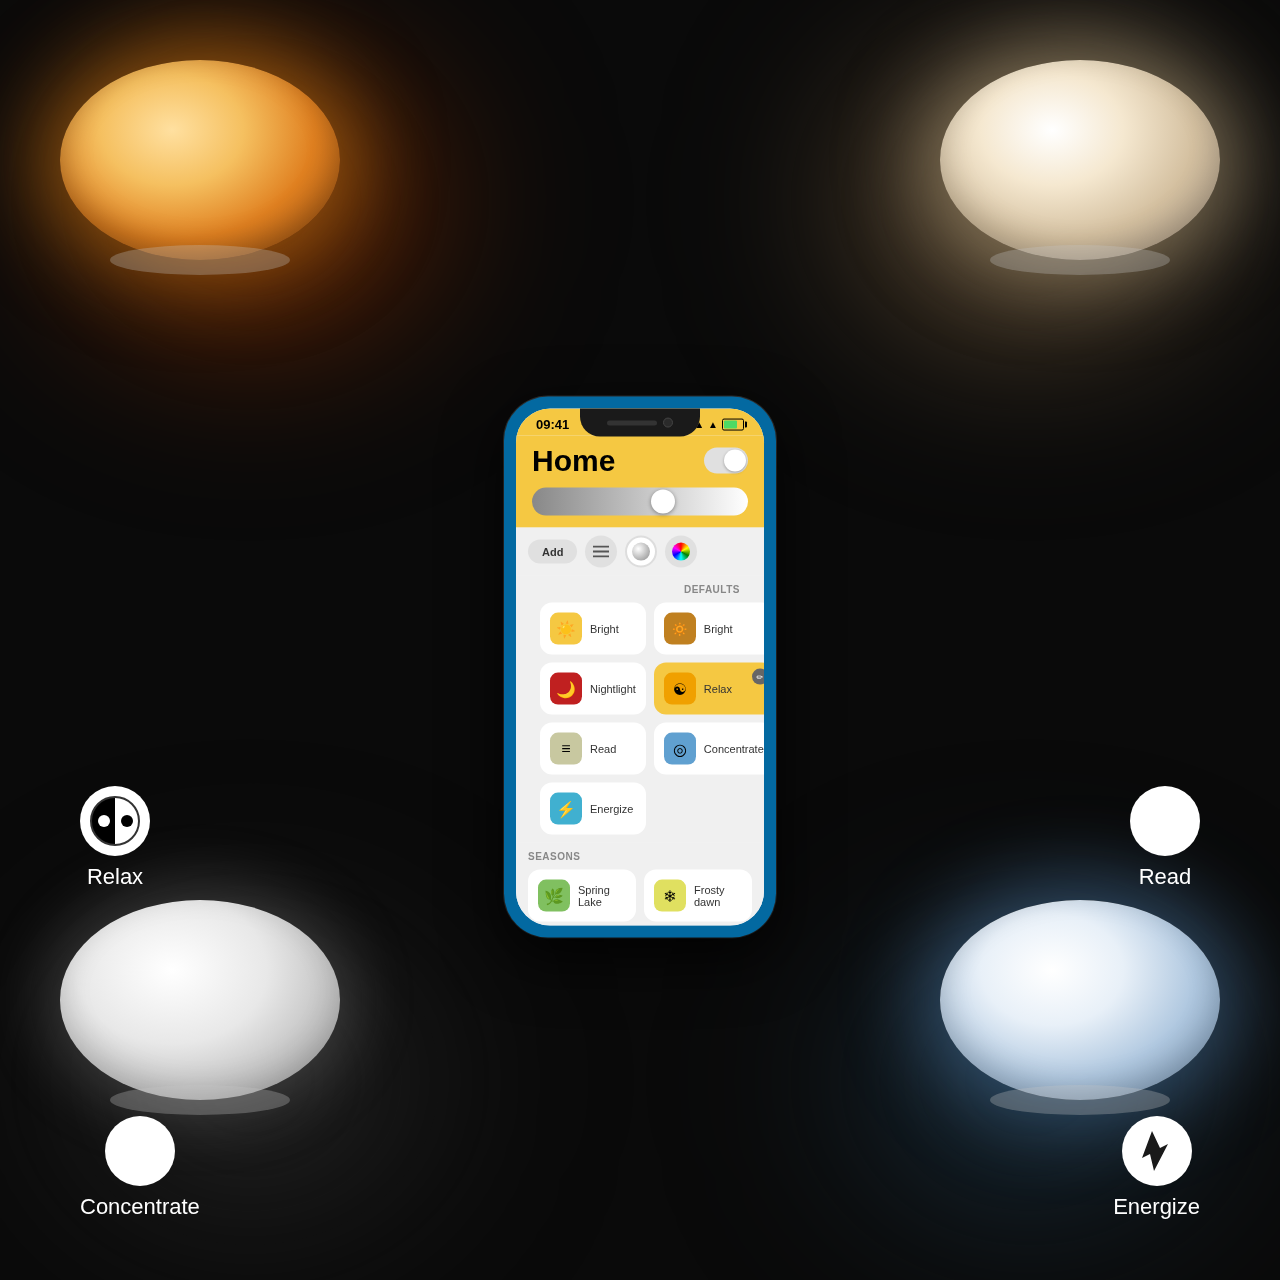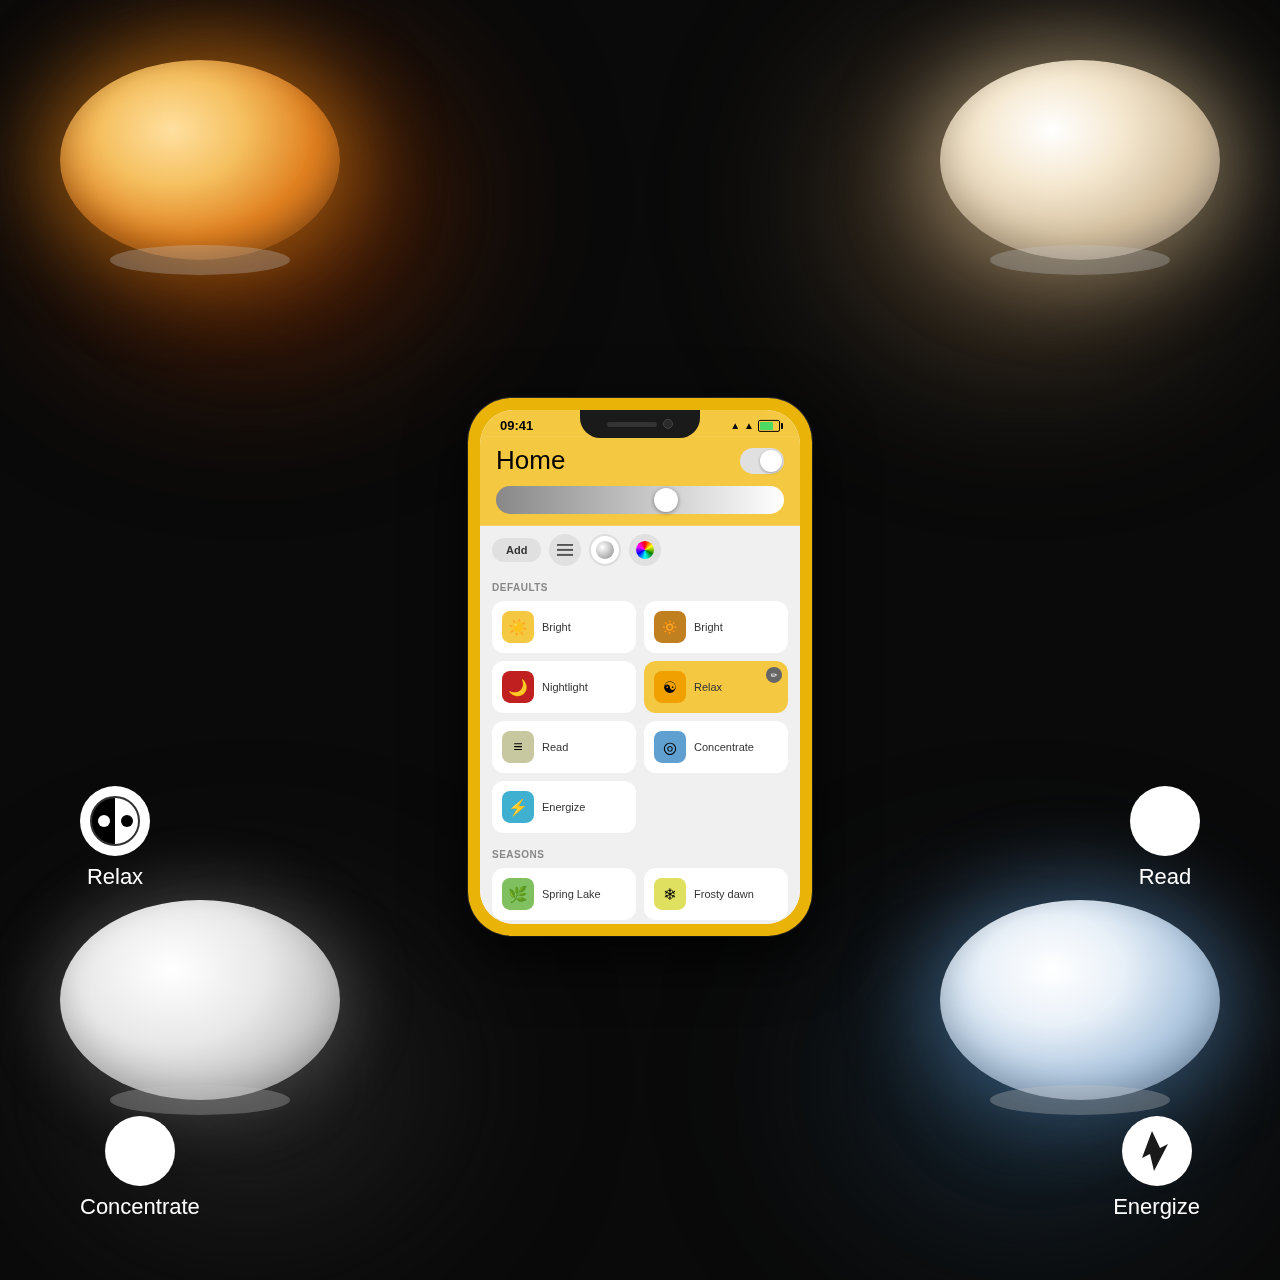--- a/index.html
+++ b/index.html
@@ -198,22 +198,22 @@
     
     .phone-container {
       position: absolute;
       top: 50%;
       left: 50%;
       transform: translate(-50%, -45%);
       z-index: 10;
     }
 
     .phone {
-      width: 344px;
-      background: #eab308;
+      width: 272px;
+      background: #0369a1;
       border-radius: 44px;
       padding: 12px;
       box-shadow: 0 20px 60px rgba(0,0,0,0.8), 0 0 0 1px #333;
       position: relative;
     }
 
     .phone-notch {
       width: 120px; height: 28px;
       background: #1a1a1a;
       border-radius: 0 0 20px 20px;
@@ -278,21 +278,21 @@
 
     .app-header {
       background: #f5c842;
       padding: 8px 16px 12px;
     }
     .app-title-row {
       display: flex; justify-content: space-between; align-items: center;
       margin-bottom: 10px;
     }
     .app-title {
-      font-size: 26px; font-weight: 400; color: #000;
+      font-size: 30px; font-weight: 700; color: #000;
     }
     .toggle-switch {
       width: 44px; height: 26px;
       background: #e0e0e0;
       border-radius: 13px;
       position: relative;
     }
     .toggle-knob {
       width: 22px; height: 22px;
       background: white;
@@ -333,21 +333,22 @@
     }
     .control-icon {
       width: 32px; height: 32px;
       background: #e0e0e0;
       border-radius: 50%;
       display: flex; align-items: center; justify-content: center;
     }
 
     .scenes-section {
       background: #f0f0f0;
-      padding: 8px 12px;
+      padding: 8px 24px;
+      text-align: right;
     }
     .section-title {
       font-size: 10px;
       font-weight: 700;
       color: #888;
       letter-spacing: 0.5px;
       margin-bottom: 8px;
     }
     .scenes-grid {
       display: grid;

